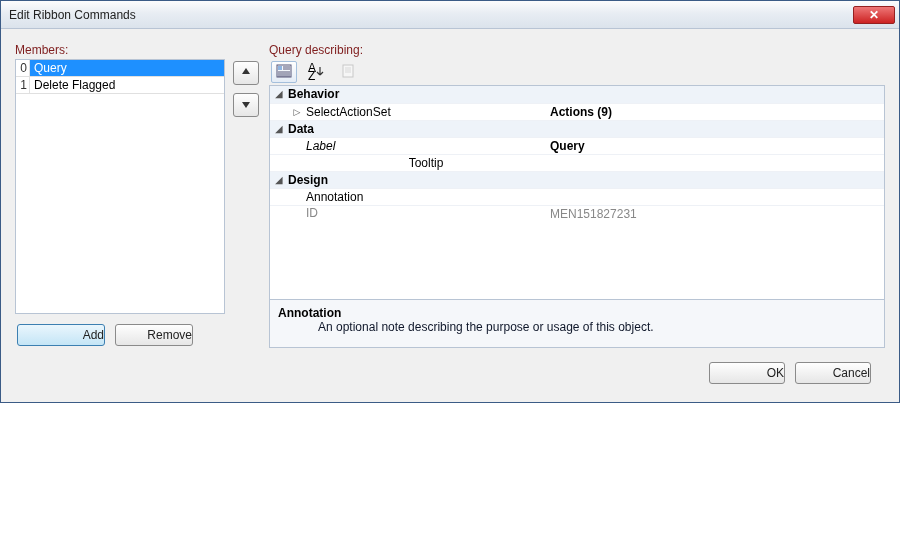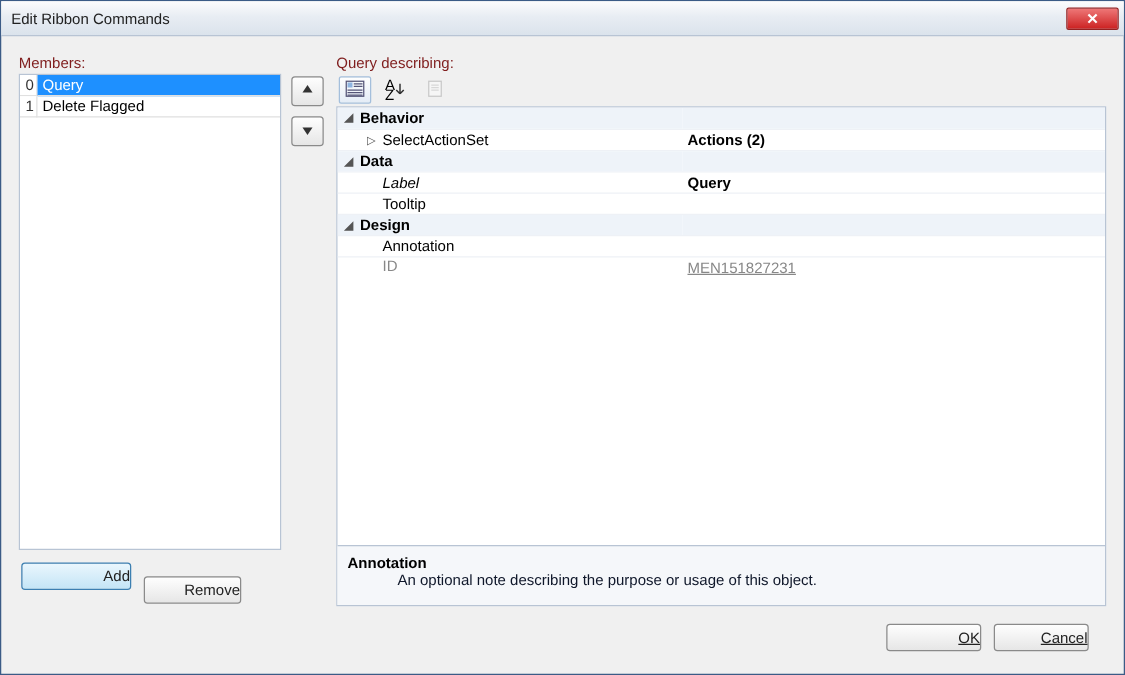--- a/index.html
+++ b/index.html
@@ -5,61 +5,61 @@
   :root{
     --border:#7a9bbf;
     --panel-border:#b8c4d4;
     --panel-bg:#e8eef5;
     --row-sel:#1e90ff;
     --text:#222;
     --grey:#888;
   }
   *{box-sizing:border-box;font-family:"Segoe UI",Tahoma,Arial,sans-serif;font-size:12px;}
   body{margin:0;padding:0;background:#fff;}
-  .window{width:900px;height:540px;border:1px solid #3b5b86;background:#f0f0f0;display:flex;flex-direction:column;}
+  .window{width:900px;height:403px;border:1px solid #3b5b86;background:#f0f0f0;display:flex;flex-direction:column;}
   .titlebar{height:28px;background:linear-gradient(#fcfcfd,#e8edf3 45%,#dbe3ec);border-bottom:1px solid #b8c4d4;display:flex;align-items:center;padding:0 4px 0 8px;color:#222;}
   .titlebar .title{flex:1;}
   .close-btn{width:42px;height:18px;background:linear-gradient(#e77, #c22);border:1px solid #952020;border-radius:2px;color:#fff;display:flex;align-items:center;justify-content:center;font-size:11px;font-weight:bold;cursor:pointer;}
   .body{flex:1;padding:14px 14px 4px 14px;display:flex;flex-direction:column;gap:4px;}
   .cols{flex:1;display:flex;gap:8px;min-height:0;}
   .left{width:210px;display:flex;flex-direction:column;}
   .label{color:#7f1d1d;margin-bottom:2px;}
   .list-wrap{flex:1;border:1px solid var(--panel-border);background:#fff;overflow:auto;}
   .list-row{display:flex;height:17px;line-height:17px;}
   .list-row .idx{width:14px;text-align:right;padding-right:2px;border-right:1px solid #e0e0e0;border-bottom:1px solid #e0e0e0;color:#333;background:#fff;}
   .list-row .val{flex:1;padding-left:4px;border-bottom:1px solid #e0e0e0;}
   .list-row.sel .val{background:var(--row-sel);color:#fff;}
   .left-buttons{display:flex;gap:10px;padding:10px 2px 2px 2px;}
   .btn{height:22px;border:1px solid #8a8a8a;background:linear-gradient(#fefefe,#e6e6e6);border-radius:3px;display:flex;align-items:center;justify-content:flex-end;cursor:pointer;color:#222;}
   .btn.primary{border-color:#3c7fb1;background:linear-gradient(#eaf6fd,#c4e5f6);}
   .btn.add{width:88px;}
-  .btn.remove{width:78px;margin-top:11px;}
+  .btn.remove{width:78px;}
   .midcol{width:28px;display:flex;flex-direction:column;gap:8px;padding-top:18px;}
   .icon-btn{width:26px;height:24px;border:1px solid #8a8a8a;border-radius:3px;background:linear-gradient(#fefefe,#e6e6e6);display:flex;align-items:center;justify-content:center;cursor:pointer;}
   .right{flex:1;display:flex;flex-direction:column;min-width:0;}
   .toolbar{height:26px;display:flex;align-items:center;gap:6px;padding:2px 2px;}
   .tb-btn{width:26px;height:22px;border:1px solid transparent;display:flex;align-items:center;justify-content:center;border-radius:2px;}
   .tb-btn.active{border-color:#a4bfdc;background:linear-gradient(#fefefe,#e4ecf6);}
   .tb-btn.disabled{opacity:.45;}
   .grid-wrap{flex:1;border:1px solid var(--panel-border);background:#fff;display:flex;flex-direction:column;min-height:0;}
   .grid{flex:1;overflow:auto;}
   .grow{display:flex;height:17px;line-height:17px;border-top:1px solid #eef1f6;}
   .grow:first-child{border-top:none;}
   .glabel{width:276px;display:flex;align-items:center;padding-left:4px;}
   .glabel.cat{background:#eef3f9;font-weight:bold;color:#000;}
   .tw{width:10px;display:inline-flex;justify-content:center;font-size:9px;color:#555;margin-right:4px;}
   .glabel.child{padding-left:22px;}
   .gval{flex:1;padding-left:4px;}
   .gval.bold{font-weight:bold;}
-  .gval.grey{color:var(--grey);text-decoration:underline;}
+  .gval.grey{color:var(--grey);}
   .desc{border-top:1px solid var(--panel-border);background:#f5f7fa;padding:6px 8px;min-height:48px;}
   .desc .t{font-weight:bold;color:#000;}
   .desc .d{color:#0f172a;margin-left:40px;}
   .footer{display:flex;justify-content:flex-end;gap:10px;padding:10px 14px 14px 0;}
-  .footer .btn{width:76px;text-decoration:underline;}
+  .footer .btn{width:76px;}
 </style>
 </head>
 <body>
 
 <div class="window">
   <div class="titlebar">
     <span class="title">Edit Ribbon Commands</span>
     <div class="close-btn">
       <span>✕</span>
     </div>
@@ -149,37 +149,37 @@
                   <span class="tw">◢</span>
                   <span>Behavior</span>
                 </div>
               <div class="gval" style="background:#eef3f9;"></div>
             </div>
             <div class="grow">
               <div class="glabel child">
                   <span class="tw">▷</span>
                   <span>SelectActionSet</span>
                 </div>
-              <div class="gval bold">Actions (2)</div>
+              <div class="gval bold">Actions (9)</div>
             </div>
             <div class="grow">
               <div class="glabel cat">
                   <span class="tw">◢</span>
                   <span>Data</span>
                 </div>
               <div class="gval" style="background:#eef3f9;"></div>
             </div>
             <div class="grow">
               <div class="glabel child" style="padding-left:36px;font-style:italic;">
                   <span>Label</span>
                 </div>
               <div class="gval bold">Query</div>
             </div>
             <div class="grow">
-              <div class="glabel child" style="padding-left:36px;">
+              <div class="glabel child" style="padding-left:36px;justify-content:center;">
                   <span>Tooltip</span>
                 </div>
               <div class="gval"></div>
             </div>
             <div class="grow">
               <div class="glabel cat">
                   <span class="tw">◢</span>
                   <span>Design</span>
                 </div>
               <div class="gval" style="background:#eef3f9;"></div>

